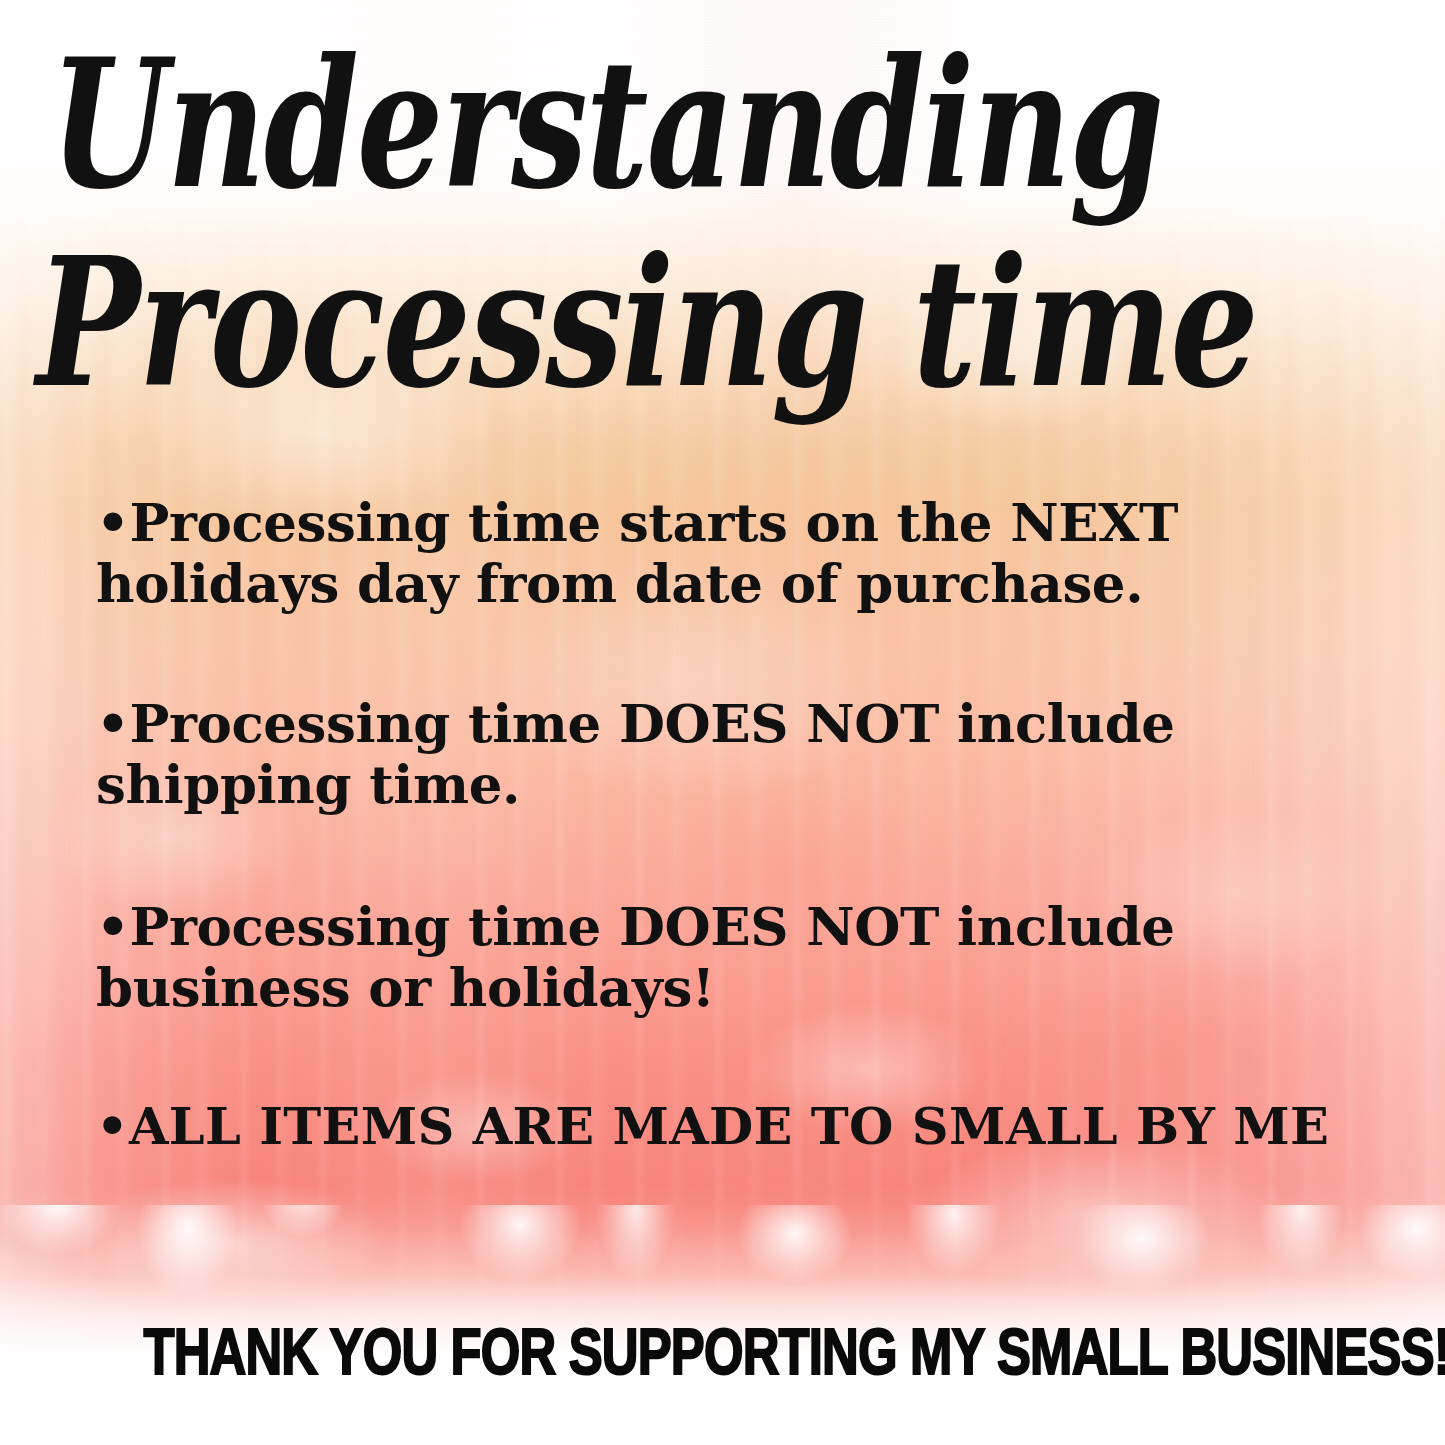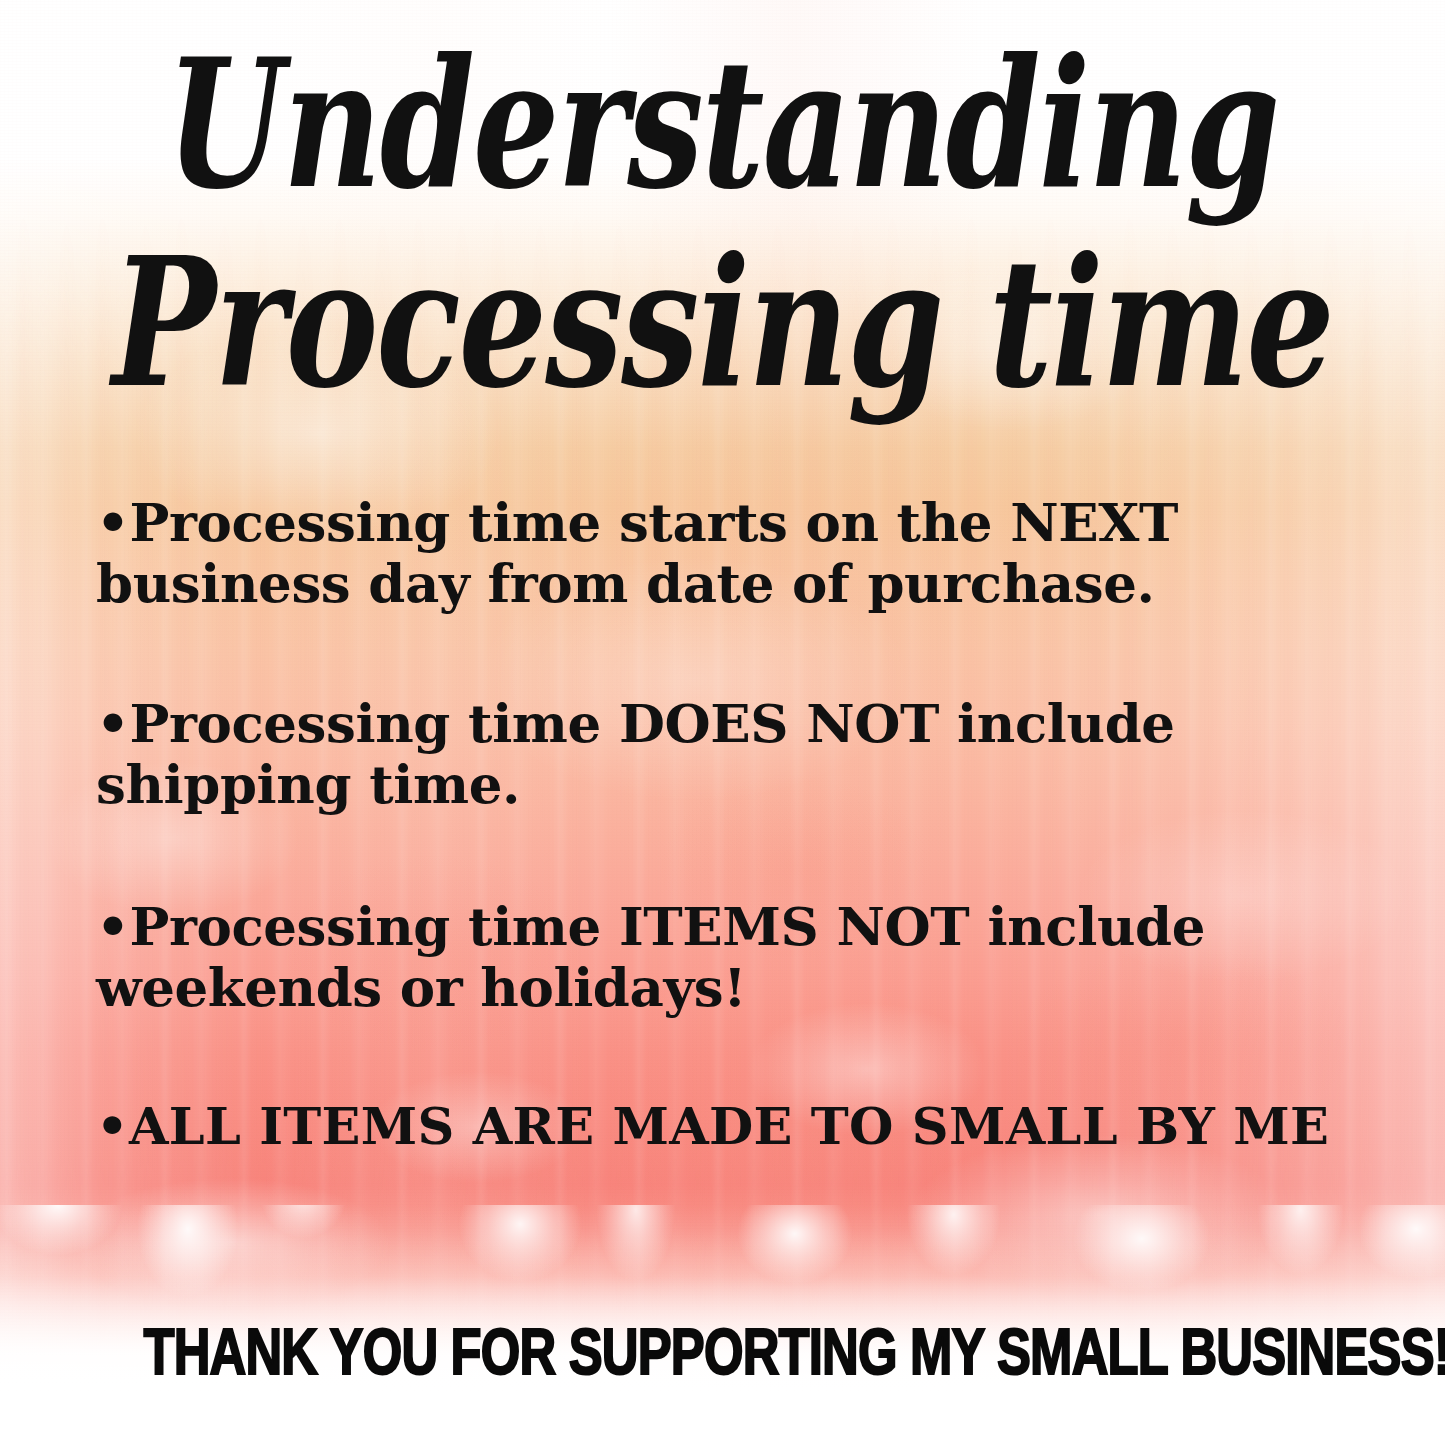--- a/index.html
+++ b/index.html
@@ -153,21 +153,20 @@
     width: 100%;
     height: 100%;
     box-sizing: border-box;
   }
 
   .title-block {
     position: absolute;
     left: 0;
     right: 0;
     top: 52px;
-    text-align: center;
   }
 
   .title-line {
     font-family: "DejaVu Serif", "Liberation Serif", serif;
     font-style: italic;
     font-weight: 700;
     color: #111111;
     line-height: 0.98;
     letter-spacing: -2px;
     white-space: nowrap;
@@ -239,23 +238,23 @@
   <div class="wc-drip-cut"></div>
 
   <div class="content">
 
     <div class="title-block">
       <div class="title-line title-line-1">Understanding</div>
       <div class="title-line title-line-2">Processing time</div>
     </div>
 
     <div class="bullets">
-      <div class="bullet bullet-1">•Processing time starts on the NEXT business day from date of purchase.</div>
+      <div class="bullet bullet-1">•Processing time starts on the NEXT holidays day from date of purchase.</div>
       <div class="bullet bullet-2">•Processing time DOES NOT include shipping time.</div>
-      <div class="bullet bullet-3">•Processing time ITEMS NOT include weekends or holidays!</div>
+      <div class="bullet bullet-3">•Processing time DOES NOT include business or holidays!</div>
       <div class="bullet bullet-4">•ALL ITEMS ARE MADE TO SMALL BY ME</div>
     </div>
 
     <div class="footer">
       <div class="footer-text">THANK YOU FOR SUPPORTING MY SMALL BUSINESS!</div>
     </div>
 
   </div>
 </div>
 

